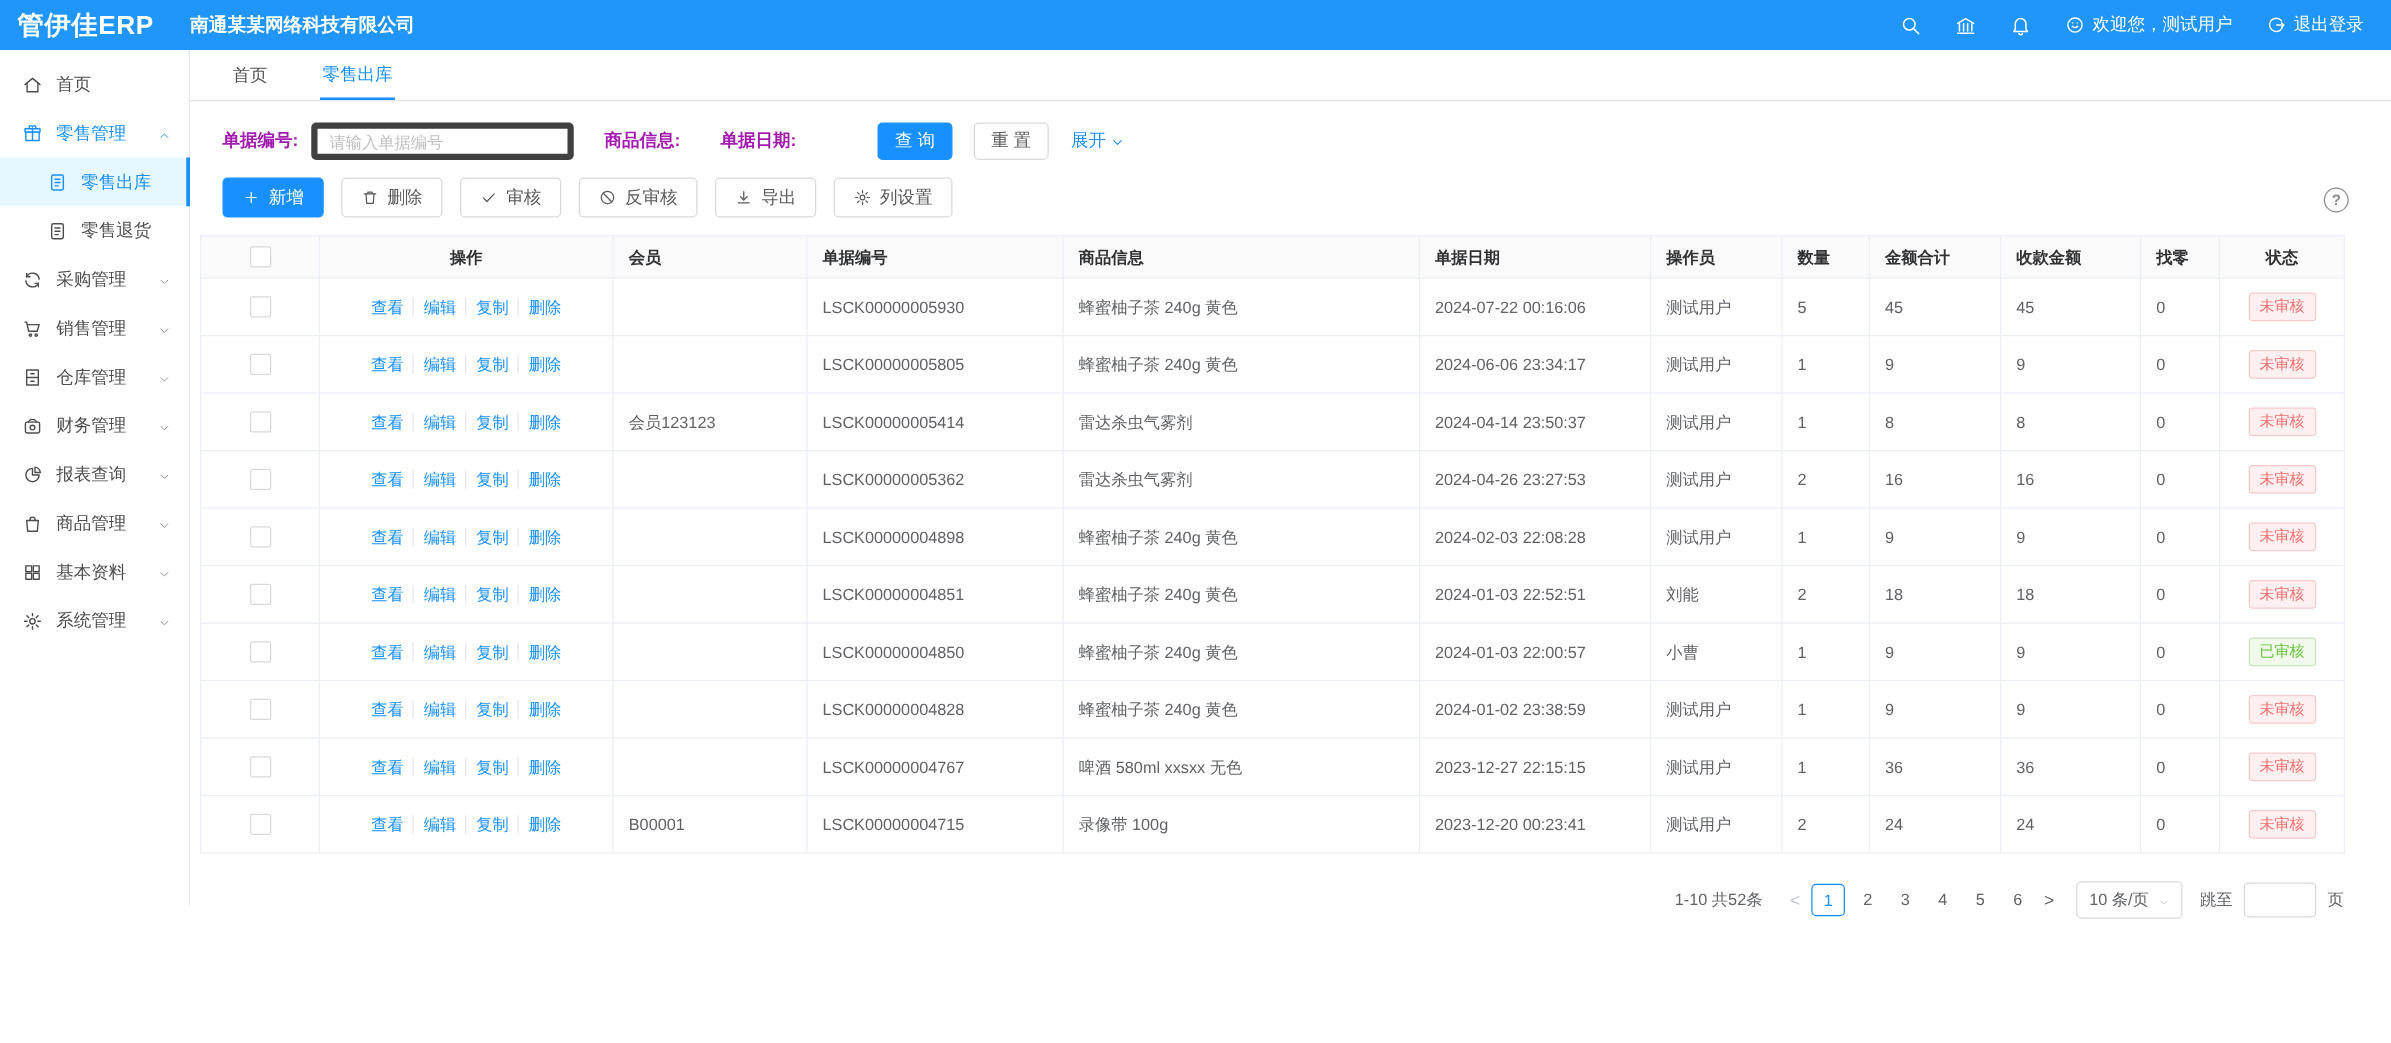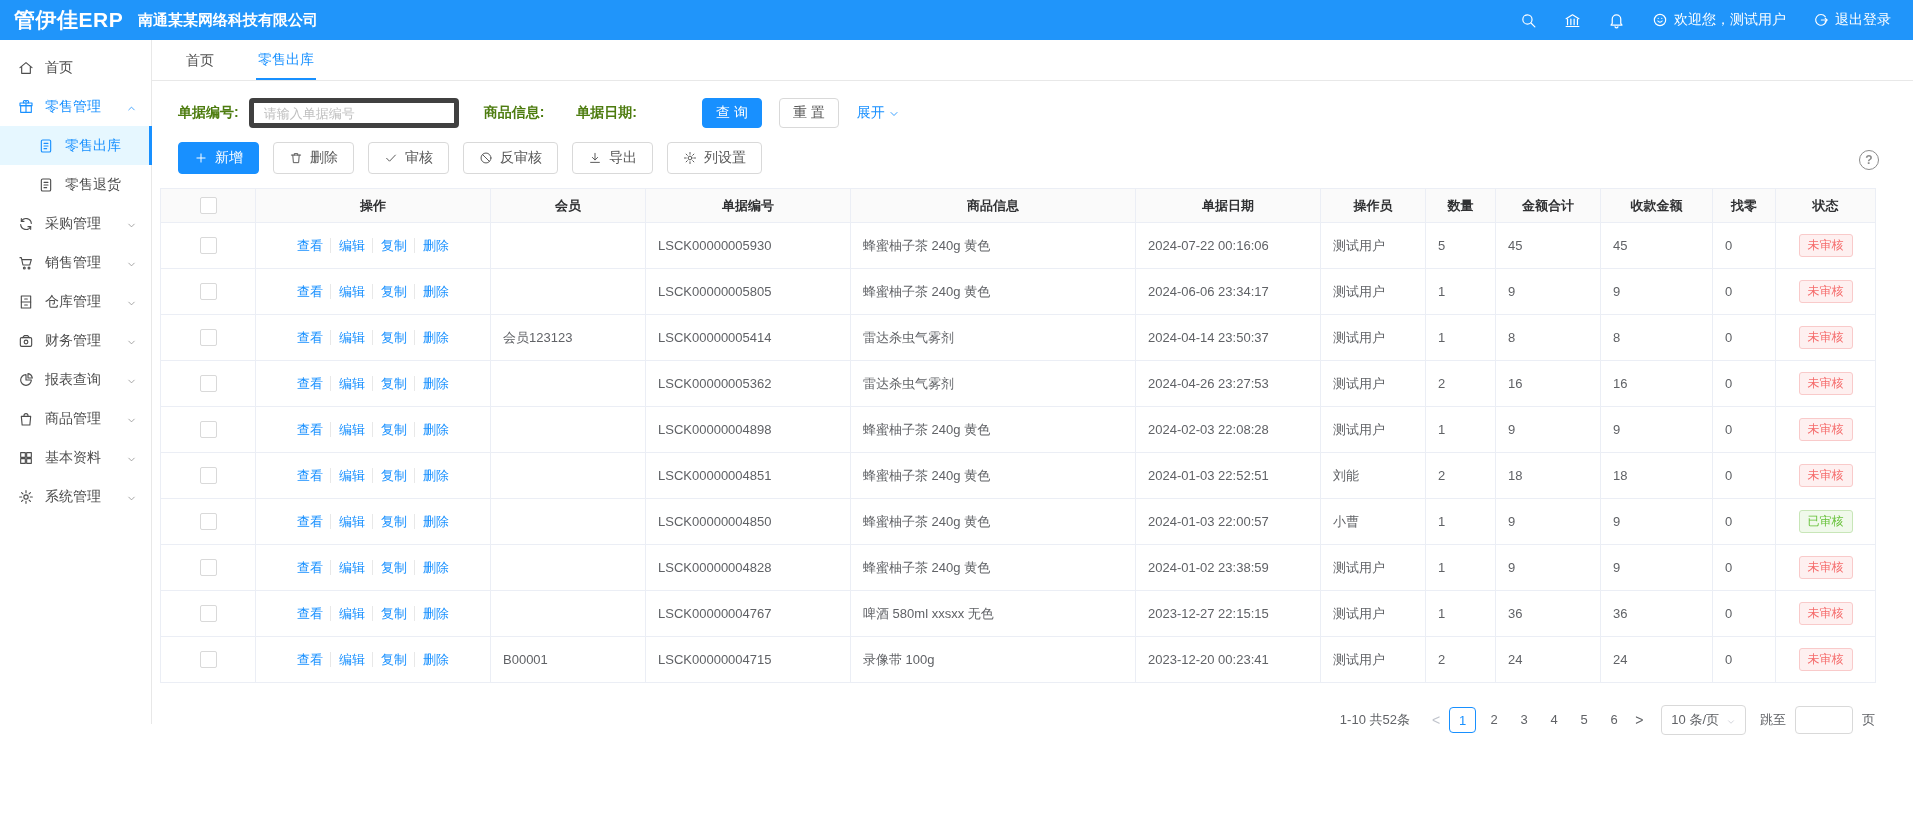--- a/index.html
+++ b/index.html
@@ -2,21 +2,21 @@
 <html><head>
 <meta charset="utf-8">
 <style>
   html,body{margin:0;padding:0;}
   body{font-family:"Liberation Sans","DejaVu Sans",sans-serif;background:#fff;}
   .page{width:1913px;height:834px;overflow:hidden;position:relative;background:#fff;}
 
   
   .topbar{height:40px;background:#2095fa;display:flex;align-items:center;padding:0 22px 0 14px;color:#fff;box-sizing:border-box;}
   .logo{font-size:21px;font-weight:bold;letter-spacing:.5px;width:120px;white-space:nowrap;}
-  .company{font-size:15px;font-weight:600;margin-left:4px;white-space:nowrap;}
+  .company{font-size:15px;font-weight:600;margin-left:18px;white-space:nowrap;}
   .topbar-right{margin-left:auto;display:flex;align-items:center;gap:27px;font-size:14px;}
   .tb-ic{width:17px;height:17px;display:block;cursor:pointer;}
   .tb-group{display:flex;align-items:center;gap:6px;cursor:pointer;white-space:nowrap;}
   .tb-group .tb-ic{width:16px;height:16px;}
 
   
   .layout{display:flex;height:684px;}
   .sidebar{width:152px;flex-shrink:0;border-right:1px solid #e8e8e8;box-sizing:border-box;padding-top:8px;background:#fff;}
   .m-item{height:39px;display:flex;align-items:center;padding:0 14px 0 18px;font-size:14px;color:#4d4d4d;cursor:pointer;position:relative;white-space:nowrap;}
   .m-item .mi{width:16px;height:16px;margin-right:11px;flex-shrink:0;}
@@ -29,21 +29,21 @@
 
   .main{flex:1;min-width:0;display:flex;flex-direction:column;}
 
   
   .tabbar{height:40px;border-bottom:1px solid #e8e8e8;display:flex;align-items:stretch;padding-left:32px;gap:40px;flex-shrink:0;}
   .tab{font-size:14px;color:#515151;line-height:40px;box-sizing:border-box;cursor:pointer;padding:0 2px;}
   .tab.active{color:#1890ff;border-bottom:2px solid #1890ff;line-height:38px;}
 
   
   .filters{display:flex;align-items:center;padding:17px 36px 0 26px;}
-  .flabel{font-weight:bold;font-size:14px;color:#4d7c0f;margin-right:10px;white-space:nowrap;}
+  .flabel{font-weight:bold;font-size:14px;color:#a21caf;margin-right:10px;white-space:nowrap;}
   .finput{height:30px;border:5px solid #404040;border-radius:4px;padding:0 10px;font-size:13px;color:#333;box-sizing:border-box;outline:none;font-family:inherit;}
   .finput::placeholder{color:#bfbfbf;}
   .w-doc{width:210px;}
   .w-prod{width:443px;}
   .g2{margin-left:25px;}
   .g3{margin-left:22px;}
   .daterange{width:293px;height:30px;border:1px solid #d9d9d9;border-radius:4px;display:flex;align-items:center;box-sizing:border-box;padding:0 8px;background:#fff;}
   .daterange input{border:none;flex:1;text-align:center;font-size:13px;outline:none;min-width:0;font-family:inherit;color:#333;}
   .daterange input::placeholder{color:#bfbfbf;}
   .tilde{color:#bfbfbf;padding:0 4px;font-size:13px;}
@@ -58,21 +58,21 @@
   
   .toolbar{display:flex;align-items:center;gap:14px;padding:14px 36px 0 26px;position:relative;}
   .tbtn{height:32px;padding:0 15px;gap:7px;}
   .tbtn .ti{width:14px;height:14px;}
   .help{position:absolute;right:34px;top:22px;width:18px;height:18px;border-radius:50%;border:1.5px solid #8c8c8c;color:#8c8c8c;display:flex;align-items:center;justify-content:center;font-size:12px;font-weight:bold;cursor:pointer;}
 
   
   .tablewrap{padding:14px 38px 0 8px;}
   table{width:100%;border-collapse:collapse;table-layout:fixed;font-size:13px;color:#606266;}
   th,td{border:1px solid #ebeef5;padding:0 12px;overflow:hidden;white-space:nowrap;text-overflow:ellipsis;box-sizing:border-box;}
-  th{height:34px;background:#fafafa;font-weight:bold;color:#303133;text-align:center;}
+  th{height:34px;background:#fafafa;font-weight:bold;color:#303133;text-align:left;}
   td{height:46px;}
   .c-check{text-align:center;padding:0;}
   .c-ops{text-align:center;}
   .cb{width:15px;height:15px;border:1px solid #d9d9d9;border-radius:2px;display:inline-block;background:#fff;vertical-align:middle;cursor:pointer;}
   .ops a{color:#1890ff;cursor:pointer;text-decoration:none;}
   .ops a + a{margin-left:7px;padding-left:8px;border-left:1px solid #e8e8e8;}
   .c-status{text-align:center;}
   .badge{display:inline-block;padding:3px 8px;font-size:12px;border-radius:3px;color:#f56c6c;background:#fef0f0;border:1px solid #f9caca;line-height:1.3;}
   .badge.approved{color:#67c23a;background:#f0f9eb;border-color:#c8e6b8;}
 

